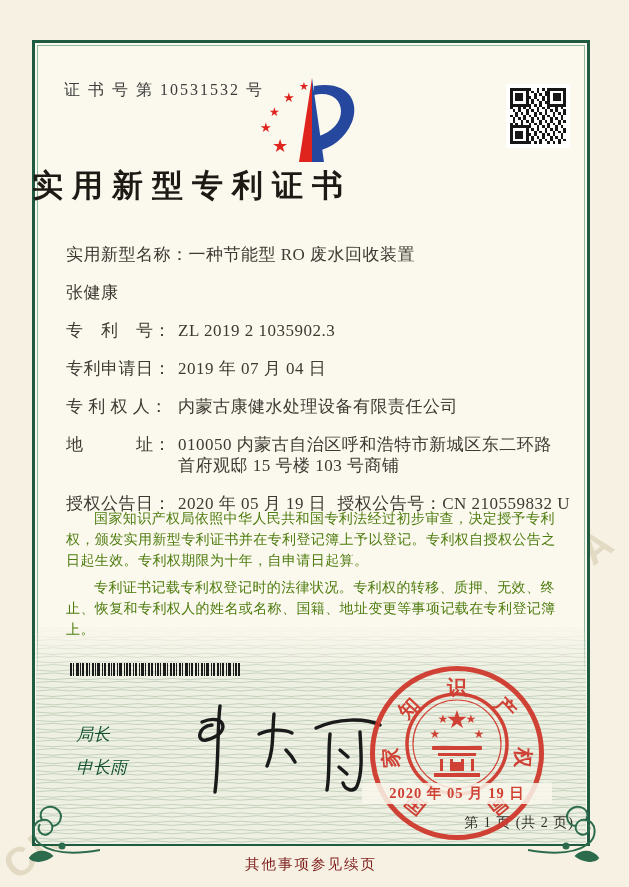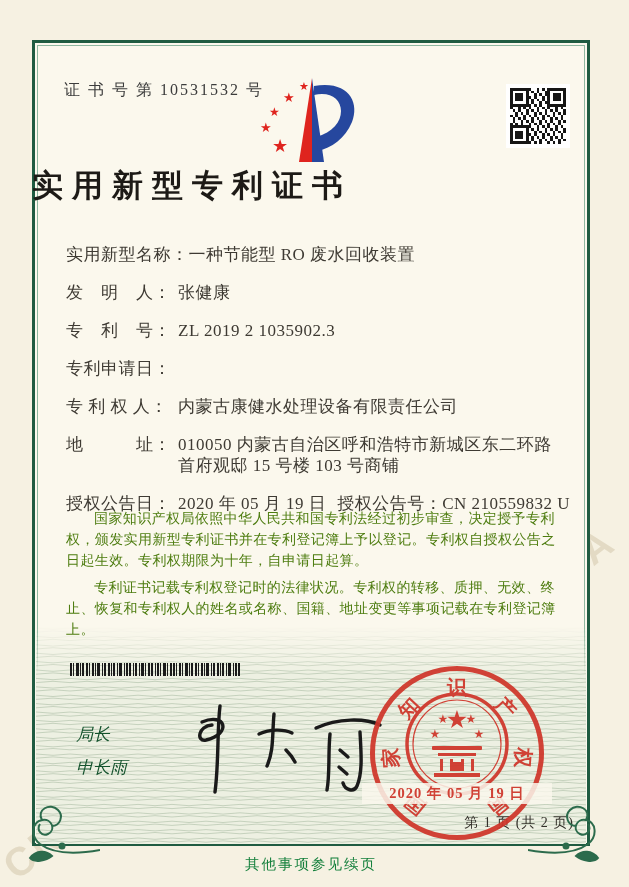--- a/index.html
+++ b/index.html
@@ -43,21 +43,21 @@
   .seal-ring{position:absolute;inset:0;border:5px solid var(--seal-red);border-radius:50%;}
   .seal-char{position:absolute;left:50%;top:50%;font-size:20px;font-weight:700;color:var(--seal-red);}
   .emblem{position:absolute;left:22px;top:16px;width:130px;height:130px;}
   .seal-date{position:absolute;left:-8px;top:117px;width:190px;text-align:center;font-size:14.5px;
              font-weight:700;color:var(--seal-red);letter-spacing:1px;
              background:rgba(251,248,237,.85);padding:1px 0;}
   .page-info{position:absolute;left:16px;top:814px;width:558px;text-align:right;font-size:14px;
              color:#33302a;z-index:2;letter-spacing:1px;}
   .flourish{position:absolute;z-index:3;}
   .continuation{position:absolute;left:32px;top:855px;width:558px;text-align:center;font-size:14.5px;
-                color:#15803d;letter-spacing:2px;z-index:2;}
+                color:#7f1d1d;letter-spacing:2px;z-index:2;}
 </style>
 </head>
 <body>
 
 <div class="page">
 
   <div class="wm" style="left:44px;top:74px;font-size:34px;">CNIPA</div>
   <div class="wm" style="left:418px;top:256px;font-size:44px;">CNIPA</div>
   <div class="wm" style="left:210px;top:420px;font-size:46px;opacity:.16;">CNIPA</div>
   <div class="wm" style="left:488px;top:556px;font-size:40px;">CNIPA</div>
@@ -369,29 +369,29 @@
   </div>
 
   <h1 class="title">实用新型专利证书</h1>
 
   <div class="fields">
     <div class="row">
       <span class="lbl">实用新型名称：</span>
       <span class="val">一种节能型 RO 废水回收装置</span>
     </div>
     <div class="row">
-      <span class="lbl">发　明　人：</span>
       <span class="val">张健康</span>
     </div>
     <div class="row">
       <span class="lbl">专　利　号：</span>
       <span class="val">ZL 2019 2 1035902.3</span>
     </div>
     <div class="row">
       <span class="lbl">专利申请日：</span>
+      <span class="val">2019 年 07 月 04 日</span>
     </div>
     <div class="row">
       <span class="lbl">专 利 权 人：</span>
       <span class="val">内蒙古康健水处理设备有限责任公司</span>
     </div>
     <div class="row">
       <span class="lbl">地　　　址：</span>
       <span class="val">010050 内蒙古自治区呼和浩特市新城区东二环路首府观邸 15 号楼 103 号商铺</span>
     </div>
     <div class="row grant">

